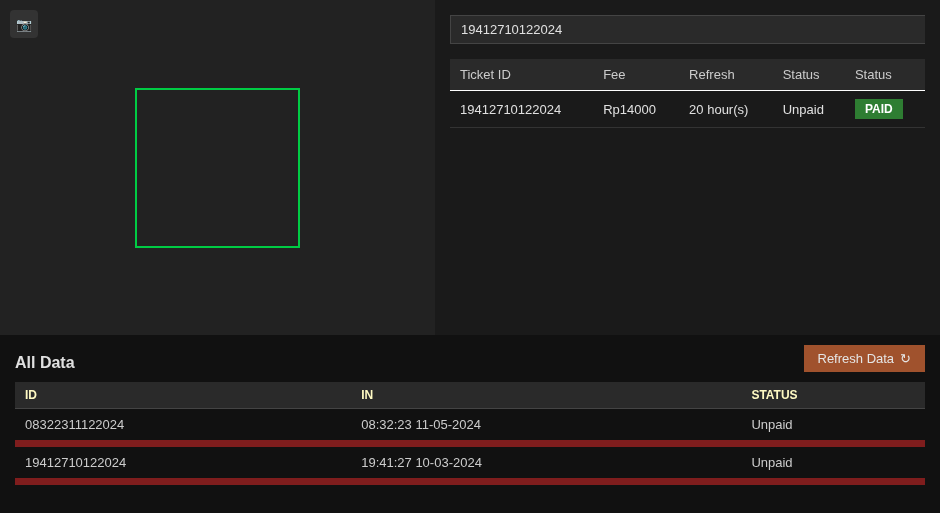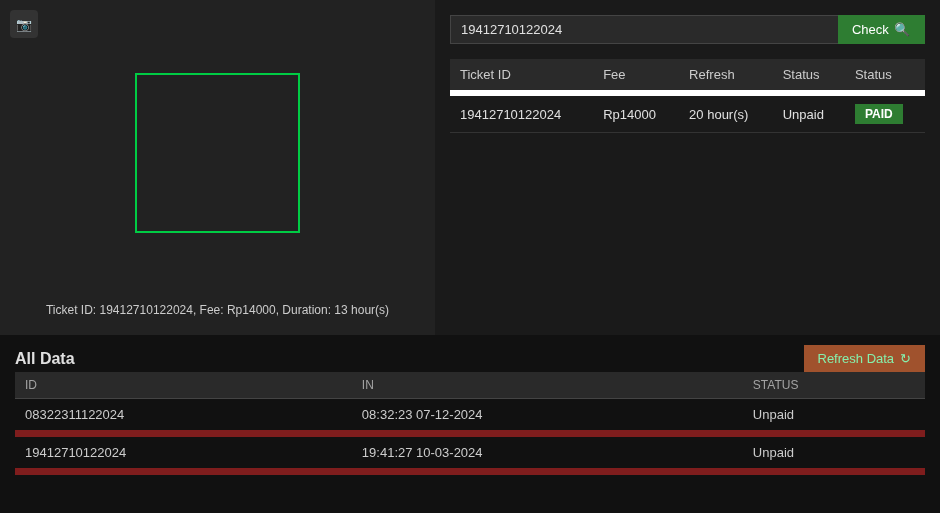--- a/index.html
+++ b/index.html
@@ -118,21 +118,21 @@
       width: 100%;
       border-collapse: collapse;
       font-size: 13px;
     }
 
     .data-table th {
       background-color: #2a2a2a;
       padding: 8px 10px;
       text-align: left;
       color: #cccccc;
-      border-bottom: 6px solid #ffffff;
+      border-bottom: 1px solid #ffffff;
       font-weight: normal;
     }
 
     .data-table td {
       padding: 8px 10px;
       border-bottom: 1px solid #333;
       color: #e0e0e0;
     }
 
     .paid-button {
@@ -147,56 +147,57 @@
 
     
     .bottom-section {
       background-color: #111111;
       padding: 10px 15px;
       height: 178px;
     }
 
     .all-data-header {
       display: flex;
-      align-items: center;
+      align-items: flex-end;
       justify-content: space-between;
+      margin-bottom: 10px;
       gap: 8px;
     }
 
     .all-data-title {
       font-size: 16px;
       font-weight: bold;
       color: #e0e0e0;
     }
 
     .refresh-button {
       padding: 6px 14px;
       background-color: #a0522d;
-      color: #86efac;
+      color: #e5e5e5;
       border: none;
       cursor: pointer;
       font-size: 13px;
       display: flex;
       align-items: center;
       gap: 6px;
     }
 
     .all-data-table {
       width: 100%;
       border-collapse: collapse;
       font-size: 13px;
     }
 
     .all-data-table th {
       background-color: #2a2a2a;
       padding: 6px 10px;
       text-align: left;
-      color: #a3a3a3;
+      color: #fef9c3;
       border-bottom: 1px solid #444;
-      font-weight: normal;
+      font-weight: bold;
       font-size: 12px;
       text-transform: uppercase;
     }
 
     .all-data-table td {
       padding: 8px 10px;
       border-bottom: 7px solid #7f1d1d;
       color: #cccccc;
     }
 
@@ -215,32 +216,25 @@
 
   <div class="camera-panel">
     <div class="camera-icon-wrap">
       <div class="camera-icon">
         <span>📷</span>
       </div>
     </div>
     <div class="scan-box-container">
       <div class="scan-box"></div>
     </div>
-    <div class="ticket-info-bar">
-      <span>Ticket ID: 19412710122024, Fee: Rp14000, Duration: 13 hour(s)</span>
-    </div>
   </div>
 
   <div class="check-panel">
     <div class="search-row">
       <input type="text" class="search-input" value="19412710122024" style="">
-      <button class="check-button">
-        <span>Check</span>
-        <span>🔍</span>
-      </button>
     </div>
 
     <table class="data-table">
       <thead>
         <tr>
           <th>Ticket ID</th>
           <th>Fee</th>
           <th>Refresh</th>
           <th>Status</th>
           <th>Status</th>
@@ -273,21 +267,21 @@
     <thead>
       <tr>
         <th>ID</th>
         <th>IN</th>
         <th>STATUS</th>
       </tr>
     </thead>
     <tbody id="all-data-table-body">
     <tr>
           <td>08322311122024</td>
-          <td>08:32:23 07-12-2024</td>
+          <td>08:32:23 11-05-2024</td>
           <td class="status-unpaid">Unpaid</td>
         </tr>
         <tr>
           <td>19412710122024</td>
           <td>19:41:27 10-03-2024</td>
           <td class="status-unpaid">Unpaid</td>
         </tr>
       </tbody>
   </table>
 </div>

